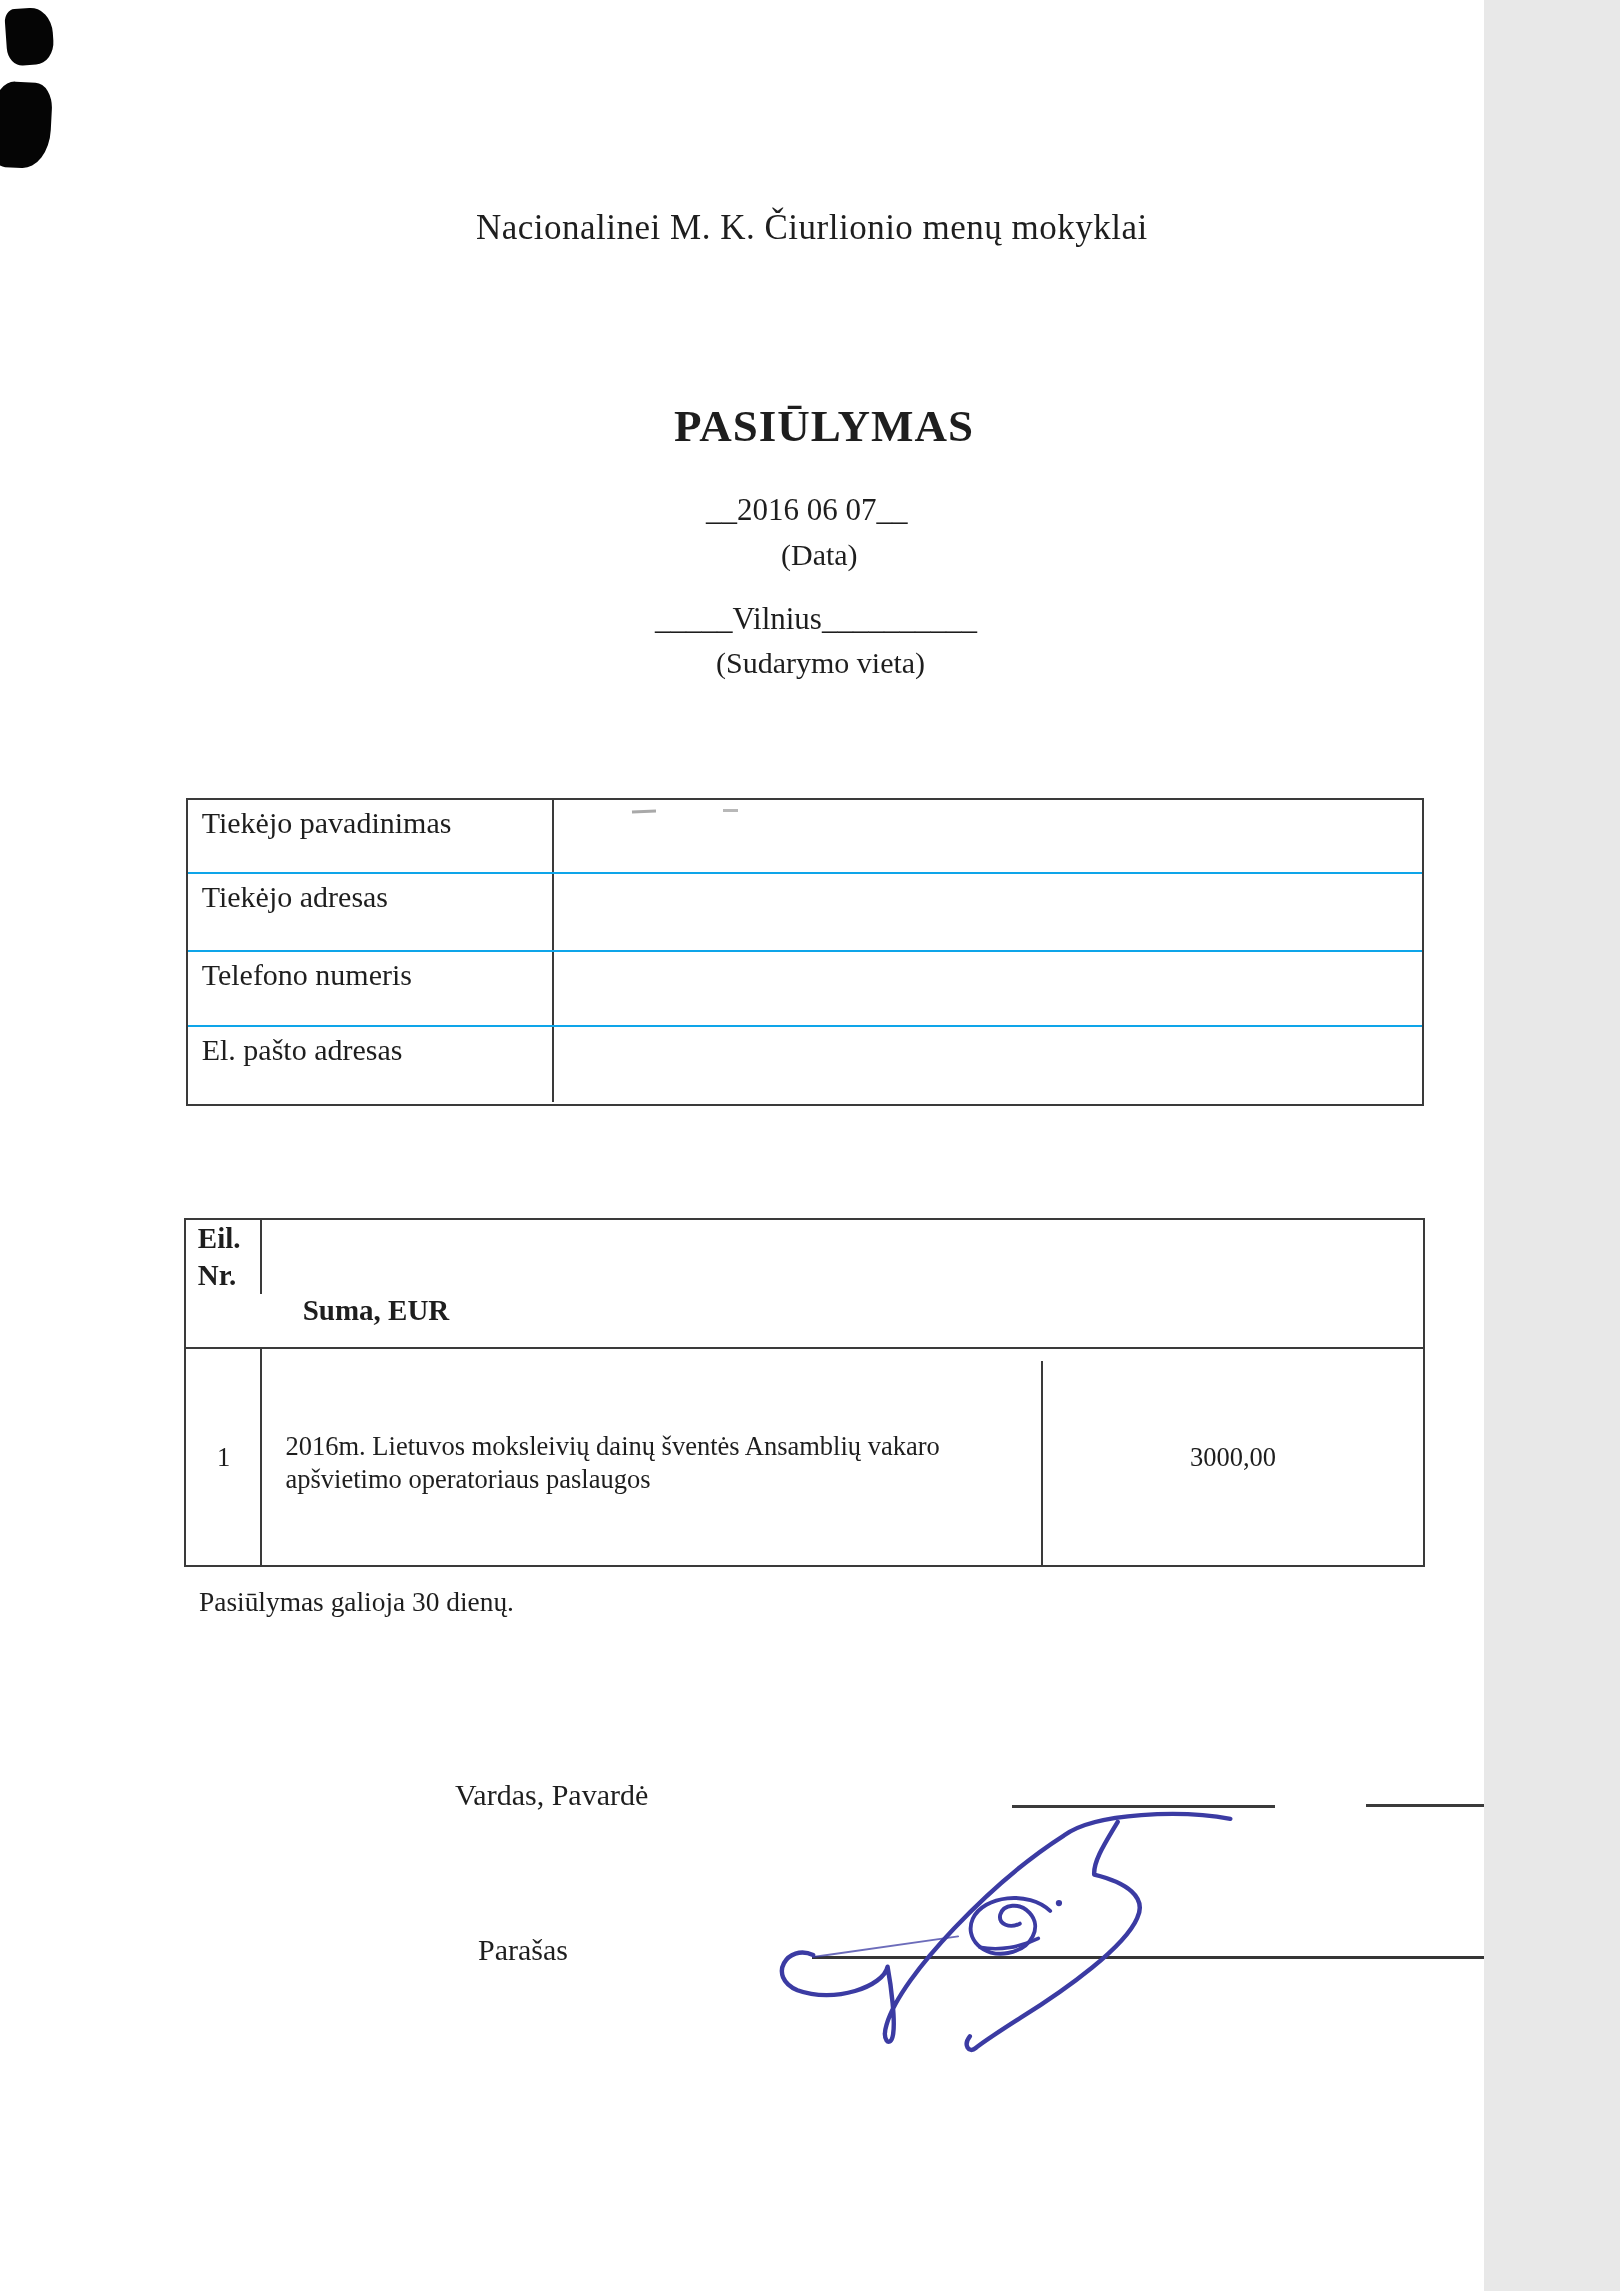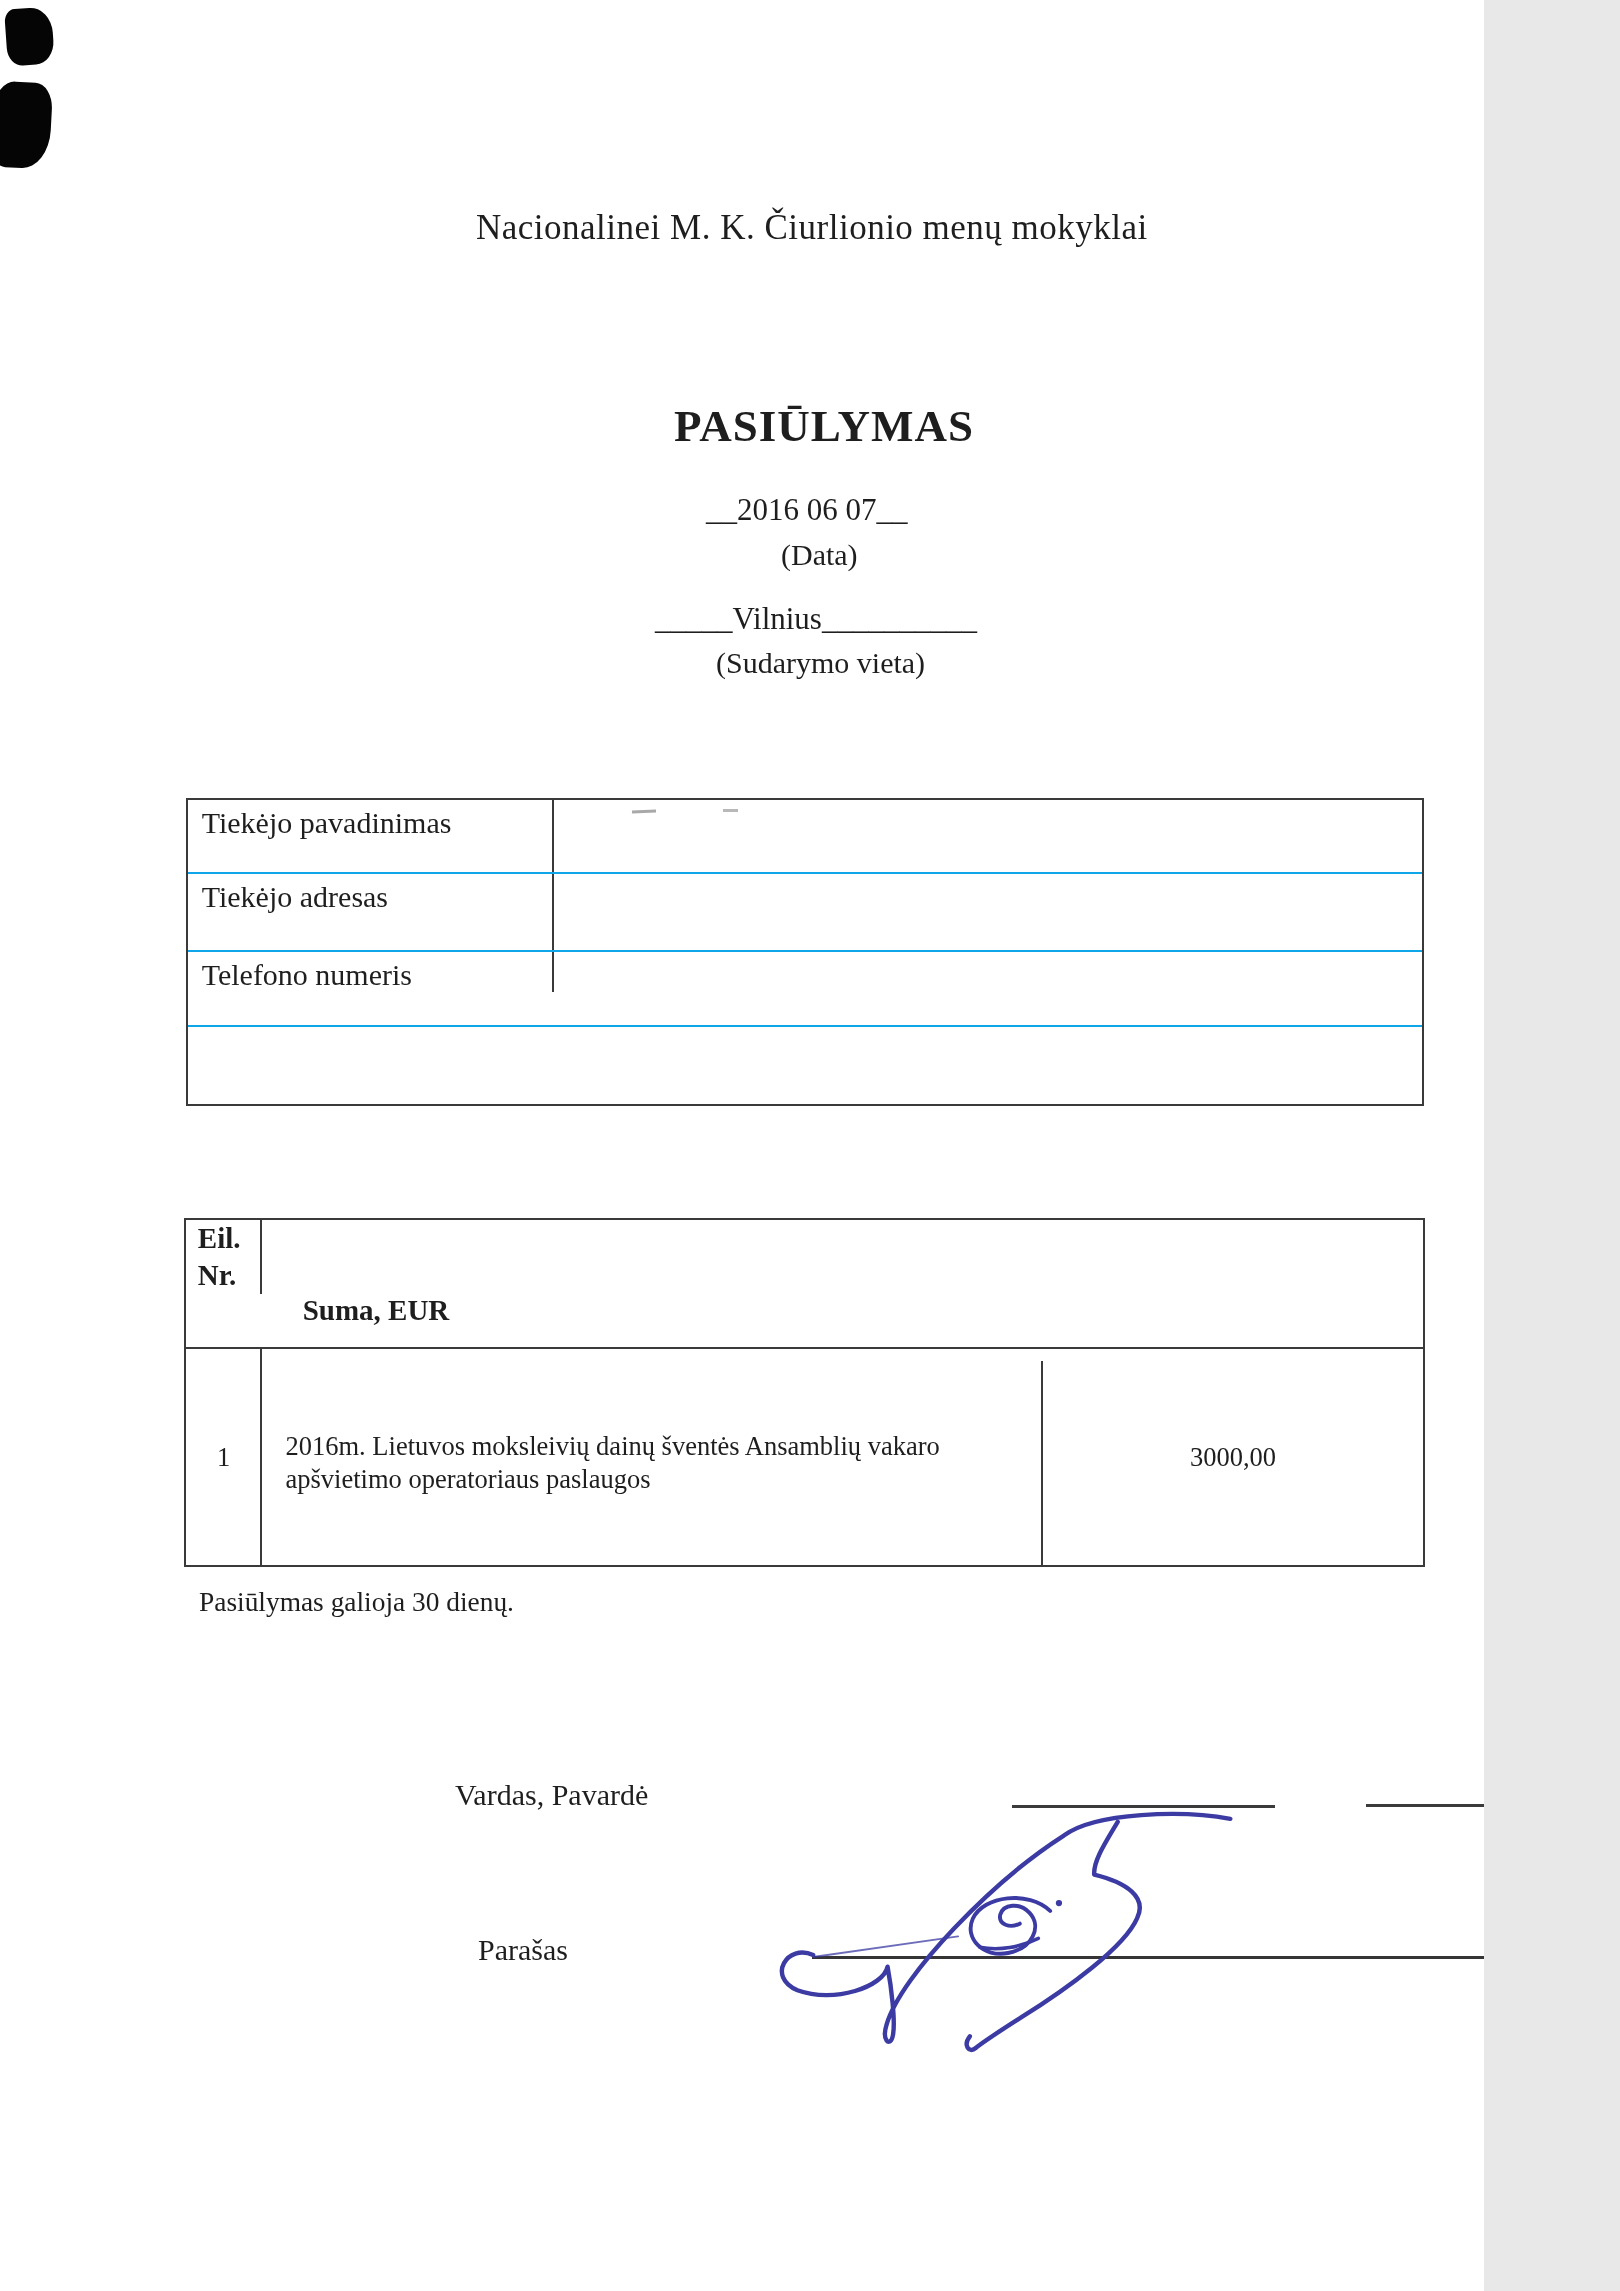--- a/index.html
+++ b/index.html
@@ -19,21 +19,21 @@
   .doc-title{left:674px;top:400px;font-size:45px;font-weight:bold;letter-spacing:1px;white-space:nowrap;}
   .date-line{left:706px;top:492px;font-size:31px;white-space:nowrap;}
   .date-caption{left:781px;top:538px;font-size:30px;white-space:nowrap;}
   .place-line{left:655px;top:601px;font-size:31px;white-space:nowrap;}
   .place-caption{left:716px;top:646px;font-size:30px;white-space:nowrap;}
 
   
   .t1{left:186px;top:798px;width:1238px;height:308px;border:2px solid #3a3a3a;box-sizing:border-box;}
   .t1row{display:flex;border-bottom:2px solid #0ea5e9;box-sizing:border-box;}
   .t1row:last-child{border-bottom:none;}
-  .t1r1{height:74px;} .t1r2{height:78px;} .t1r3{height:75px;flex-direction:column;} .t1r4{height:75px;}
+  .t1r1{height:74px;} .t1r2{height:78px;} .t1r3{height:75px;} .t1r4{height:75px;}
   .t1label{width:366px;border-right:2px solid #3a3a3a;box-sizing:border-box;padding:5.9px 0 0 13.7px;font-size:30px;}
   .t1value{flex:1;position:relative;}
   .dash1{left:453px;top:9.8px;width:23.5px;height:2.9px;background:#a9a9a9;transform:rotate(-2deg);}
   .dash2{left:541px;top:7.8px;width:14.7px;height:2.9px;background:#b8b8b8;}
 
   
   .t2{left:184px;top:1218px;width:1241px;height:349px;border:2px solid #3a3a3a;box-sizing:border-box;display:flex;flex-direction:column;}
   .t2head{display:flex;height:129px;border-bottom:2.9px solid #3a3a3a;box-sizing:border-box;font-weight:bold;font-size:29px;flex-direction:column;}
   .t2body{display:flex;flex:1;font-size:26.5px;}
   .c-no{width:76px;border-right:2px solid #3a3a3a;box-sizing:border-box;display:flex;flex-direction:column;justify-content:center;padding-left:11.8px;}
@@ -81,20 +81,21 @@
     </div>
     <div class="t1row t1r2">
       <div class="t1label">Tiekėjo adresas</div>
       <div class="t1value"></div>
     </div>
     <div class="t1row t1r3">
       <div class="t1label">Telefono numeris</div>
       <div class="t1value"></div>
     </div>
     <div class="t1row t1r4">
+      <div class="t1label">El. pašto adresas</div>
       <div class="t1value"></div>
     </div>
   </div>
 
   <div class="abs t2">
     <div class="t2head">
       <div class="c-no">
         <span class="no-cell-line">Eil.</span>
         <span class="no-cell-line">Nr.</span>
       </div>

